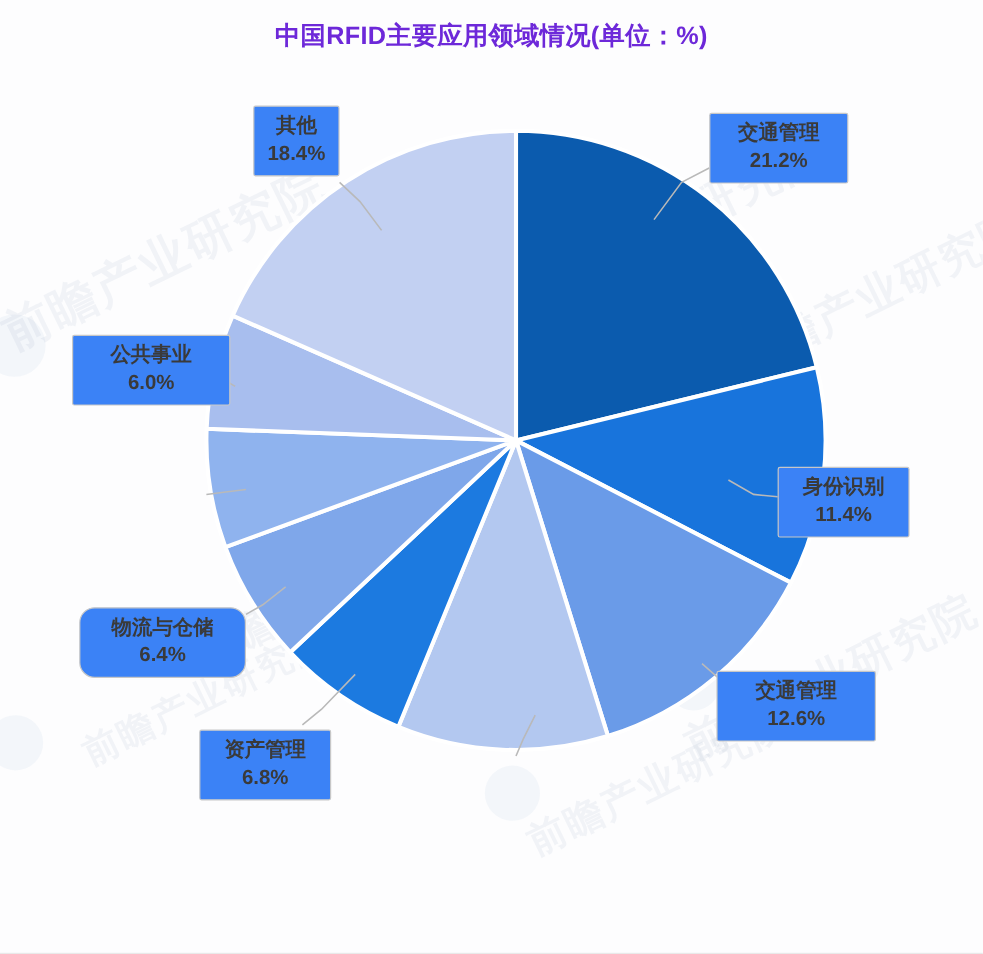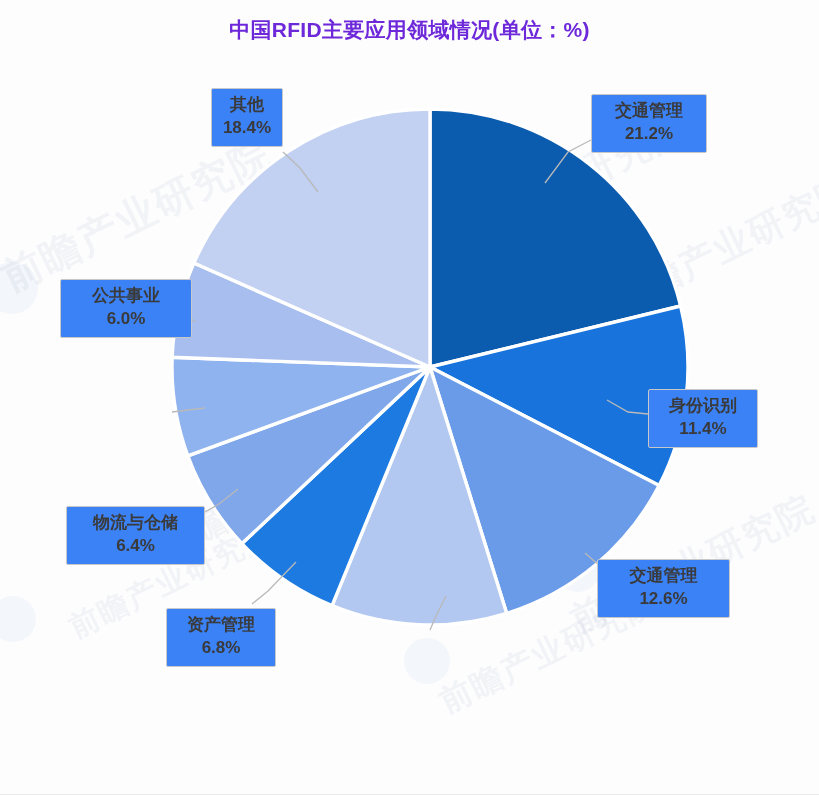--- a/index.html
+++ b/index.html
@@ -191,21 +191,21 @@
     <span class="lb-name">公共事业</span>
     <span class="lb-val">6.0%</span>
   </div>
 
   <div class="label-box" style="left:648px; top:389px; width:110px;">
     <span class="lb-name">身份识别</span>
     <span class="lb-val">11.4%</span>
   </div>
 
 
-  <div class="label-box" style="left:66px; top:506px; width:139px;">
+  <div class="label-box" style="left:66px; top:506px; width:139px;border-radius:13px;">
     <span class="lb-name">物流与仓储</span>
     <span class="lb-val">6.4%</span>
   </div>
 
   <div class="label-box" style="left:597px; top:559px; width:133px;">
     <span class="lb-name">交通管理</span>
     <span class="lb-val">12.6%</span>
   </div>
 
   <div class="label-box" style="left:166px; top:608px; width:110px;">

